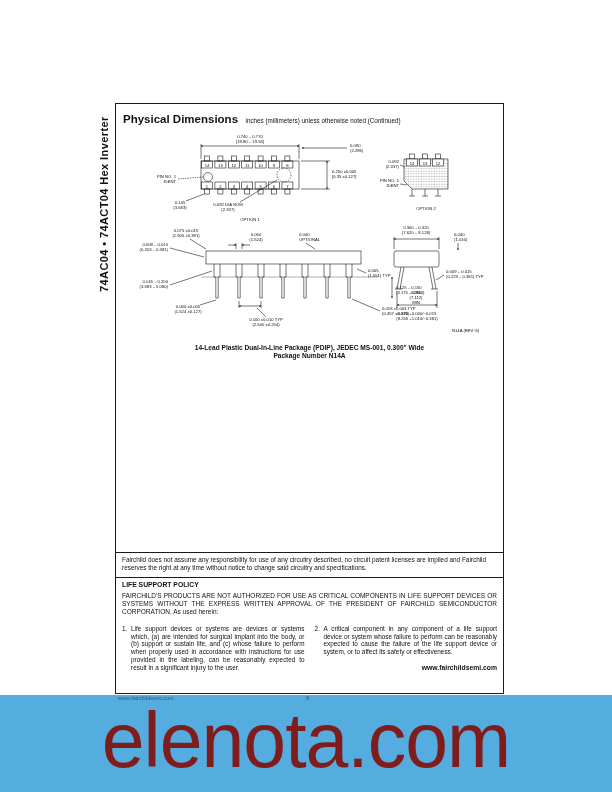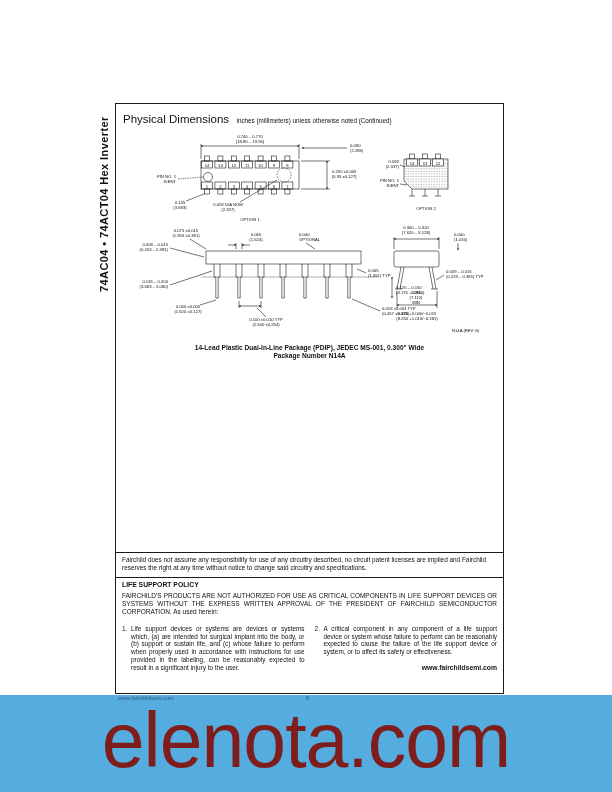--- a/index.html
+++ b/index.html
@@ -10,21 +10,21 @@
   .sidebar-title{
     position:absolute;left:98px;top:292px;transform:rotate(-90deg);
     transform-origin:0 0;font-weight:bold;font-size:11px;letter-spacing:.4px;
     white-space:nowrap;color:#111;
   }
   .page-box{
     position:absolute;left:115px;top:103px;width:389px;height:591px;
     border:1px solid #1a1a1a;box-sizing:border-box;
   }
   .pd-header{position:absolute;left:7px;top:5px;white-space:nowrap;}
-  .pd-title{font-weight:normal;font-size:11.5px;}
+  .pd-title{font-weight:bold;font-size:11.5px;}
   .pd-subtitle{font-size:6.3px;margin-left:3px;}
   .drawings{position:absolute;left:0;top:27px;}
   .drawings text{font-family:"Liberation Sans",sans-serif;font-size:4.2px;fill:#111;stroke:none;}
   .caption{position:absolute;left:0;right:0;top:240px;text-align:center;
     font-weight:bold;font-size:6.6px;line-height:8px;}
   .divider{position:absolute;left:0;right:0;border-top:1px solid #1a1a1a;}
   .div1{top:448px;} .div2{top:473px;}
   .disclaimer{position:absolute;left:6px;right:6px;top:452px;
     font-size:6.4px;line-height:8.4px;}
   .lsp-head{position:absolute;left:6px;top:477px;font-weight:bold;font-size:6.8px;}

